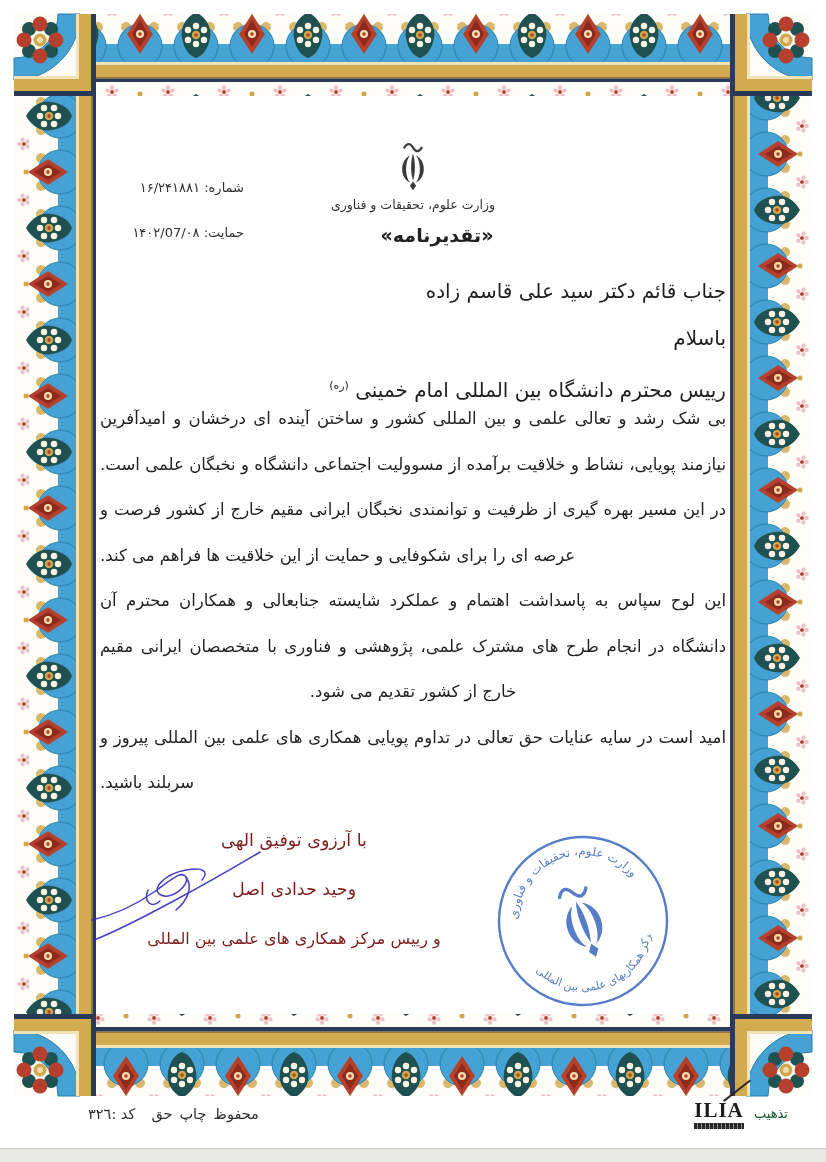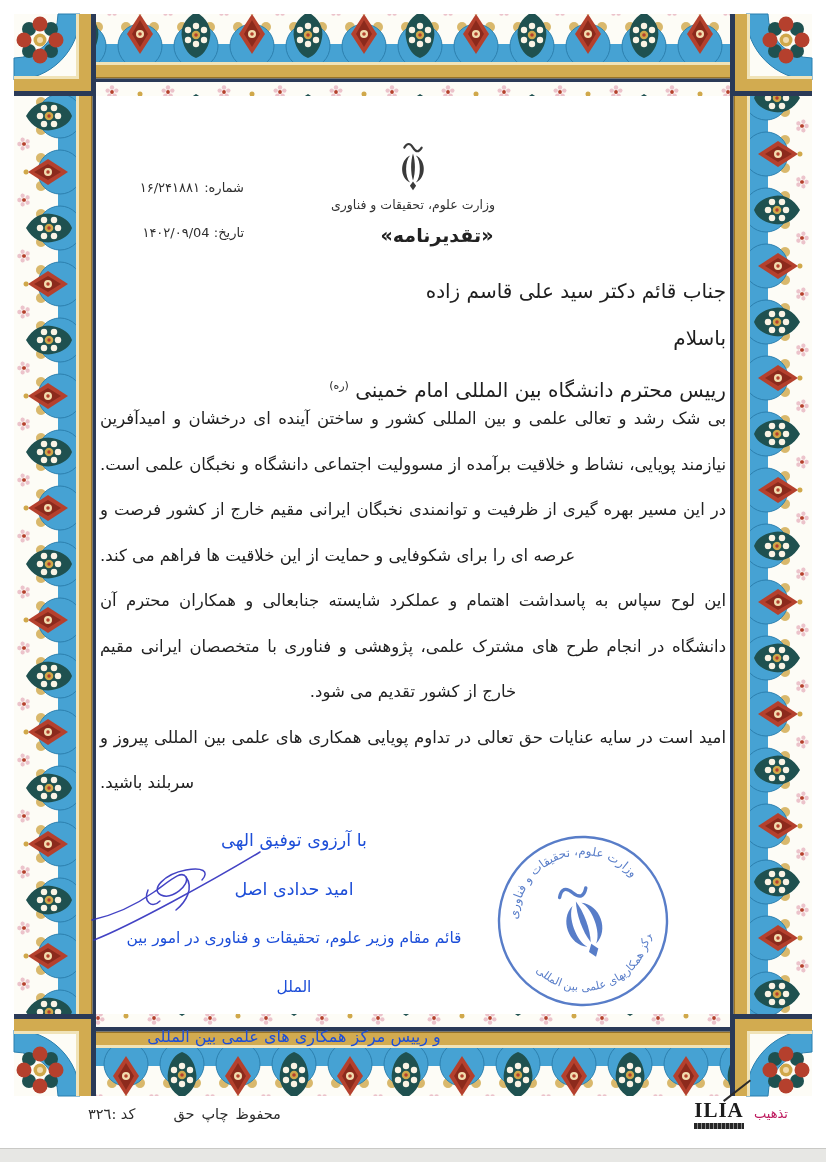--- a/index.html
+++ b/index.html
@@ -20,40 +20,40 @@
   .recipient{position:absolute;right:100px;top:268px;direction:rtl;text-align:right;
         font-size:20px;line-height:47px;color:#1f1f1f;}
   .recipient sup{font-size:11px;}
 
   .body-text{position:absolute;left:100px;right:100px;top:396px;direction:rtl;
         font-size:16.5px;line-height:45.5px;color:#212121;}
   .body-text p{margin:0;text-align:justify;text-align-last:left;}
   .body-text p.last-center{text-align-last:center;}
 
   .signature{position:absolute;left:116px;top:816px;width:356px;direction:rtl;text-align:center;
-        line-height:49px;font-size:17.5px;color:#1d4ed8;}
+        line-height:49px;font-size:17.5px;color:#7f1d1d;}
   .signature .sig-title1{font-size:15.5px;}
   .signature .sig-title2{font-size:16px;}
 
   .scribble{position:absolute;left:90px;top:840px;z-index:3;pointer-events:none;}
   .stamp{position:absolute;left:490px;top:828px;z-index:3;opacity:.92;}
 
   .footer-code{position:absolute;left:88px;top:1106px;display:flex;direction:ltr;
         align-items:baseline;font-size:14.5px;color:#2b2b2b;}
   .footer-code .tok{margin-right:7px;}
-  .footer-code .tok-first{margin-right:38px;}
+  .footer-code .tok-first{margin-right:16px;}
 
   .ilia{position:absolute;left:688px;top:1098px;width:62px;text-align:center;text-decoration:underline;}
   .ilia .word{position:relative;display:inline-block;font-family:"Liberation Serif","DejaVu Serif",serif;
         font-size:21px;letter-spacing:1px;color:#1c1c1c;font-weight:bold;}
   .ilia .slash{position:absolute;right:-8px;top:2px;width:34px;height:1.6px;background:#2a2a2a;
         transform:rotate(-38deg);transform-origin:left bottom;}
   .ilia .bar{margin:0 auto;width:50px;height:6px;background:#262626;
         background-image:repeating-linear-gradient(90deg,#262626 0 3px,#8a8a8a 3px 4px);}
-  .tazhib{position:absolute;left:754px;top:1106px;direction:rtl;font-size:13px;color:#be185d;}
+  .tazhib{position:absolute;left:754px;top:1106px;direction:rtl;font-size:13px;color:#14532d;}
 
   .scan-edge{position:absolute;left:0;right:0;top:1148px;height:14px;background:#e7e7e4;
         border-top:1px solid #c9c9c6;}
 </style>
 </head>
 <body>
 
 <div class="page">
 
   <svg class="frame-svg" width="826" height="1162" viewBox="0 0 826 1162" aria-hidden="true">
@@ -175,22 +175,22 @@
   </svg>
 
   <div class="content">
 
     <div class="meta">
       <div class="row">
         <span>شماره:</span>
         <span>۱۶/۲۴۱۸۸۱</span>
       </div>
       <div class="row">
-        <span>تاریخ:</span>
-        <span>۱۴۰۲/۰۹/04</span>
+        <span>حمایت:</span>
+        <span>۱۴۰۲/07/۰۸</span>
       </div>
     </div>
 
     <div class="emblem">
       <svg width="46" height="58" viewBox="-23 -32 46 60">
           <use href="#emb" style="color:#3a3a3a"></use>
         </svg>
     </div>
     <div class="ministry">وزارت علوم، تحقیقات و فناوری</div>
     <div class="letter-title">«تقدیرنامه»</div>
@@ -205,22 +205,21 @@
     </div>
 
     <div class="body-text">
       <p>بی شک رشد و تعالی علمی و بین المللی کشور و ساختن آینده ای درخشان و امیدآفرین نیازمند پویایی، نشاط و خلاقیت برآمده از مسوولیت اجتماعی دانشگاه و نخبگان علمی است. در این مسیر بهره گیری از ظرفیت و توانمندی نخبگان ایرانی مقیم خارج از کشور فرصت و عرصه ای را برای شکوفایی و حمایت از این خلاقیت ها فراهم می کند.</p>
       <p class="last-center">این لوح سپاس به پاسداشت اهتمام و عملکرد شایسته جنابعالی و همکاران محترم آن دانشگاه در انجام طرح های مشترک علمی، پژوهشی و فناوری با متخصصان ایرانی مقیم خارج از کشور تقدیم می شود.</p>
       <p>امید است در سایه عنایات حق تعالی در تداوم پویایی همکاری های علمی بین المللی پیروز و سربلند باشید.</p>
     </div>
 
     <div class="signature">
       <div>با آرزوی توفیق الهی</div>
-      <div>امید حدادی اصل</div>
-      <div class="sig-title1">قائم مقام وزیر علوم، تحقیقات و فناوری در امور بین الملل</div>
+      <div>وحید حدادی اصل</div>
       <div class="sig-title2">و رییس مرکز همکاری های علمی بین المللی</div>
     </div>
 
     <svg class="scribble" width="175" height="118" viewBox="0 0 175 118">
       <g fill="none" stroke="#2f2fbe" stroke-width="1.5" stroke-linecap="round" opacity=".9">
         <path d="M4 100 C40 86 120 42 170 12"></path>
         <path d="M2 80 C28 74 50 62 64 52 C82 39 92 30 96 37 C100 45 82 60 71 55 C60 50 74 34 96 30 C112 27 120 31 112 40"></path>
         <path d="M58 50 C53 62 62 69 70 61"></path>
         <path d="M96 37 C104 48 96 62 86 70"></path>
       </g>

